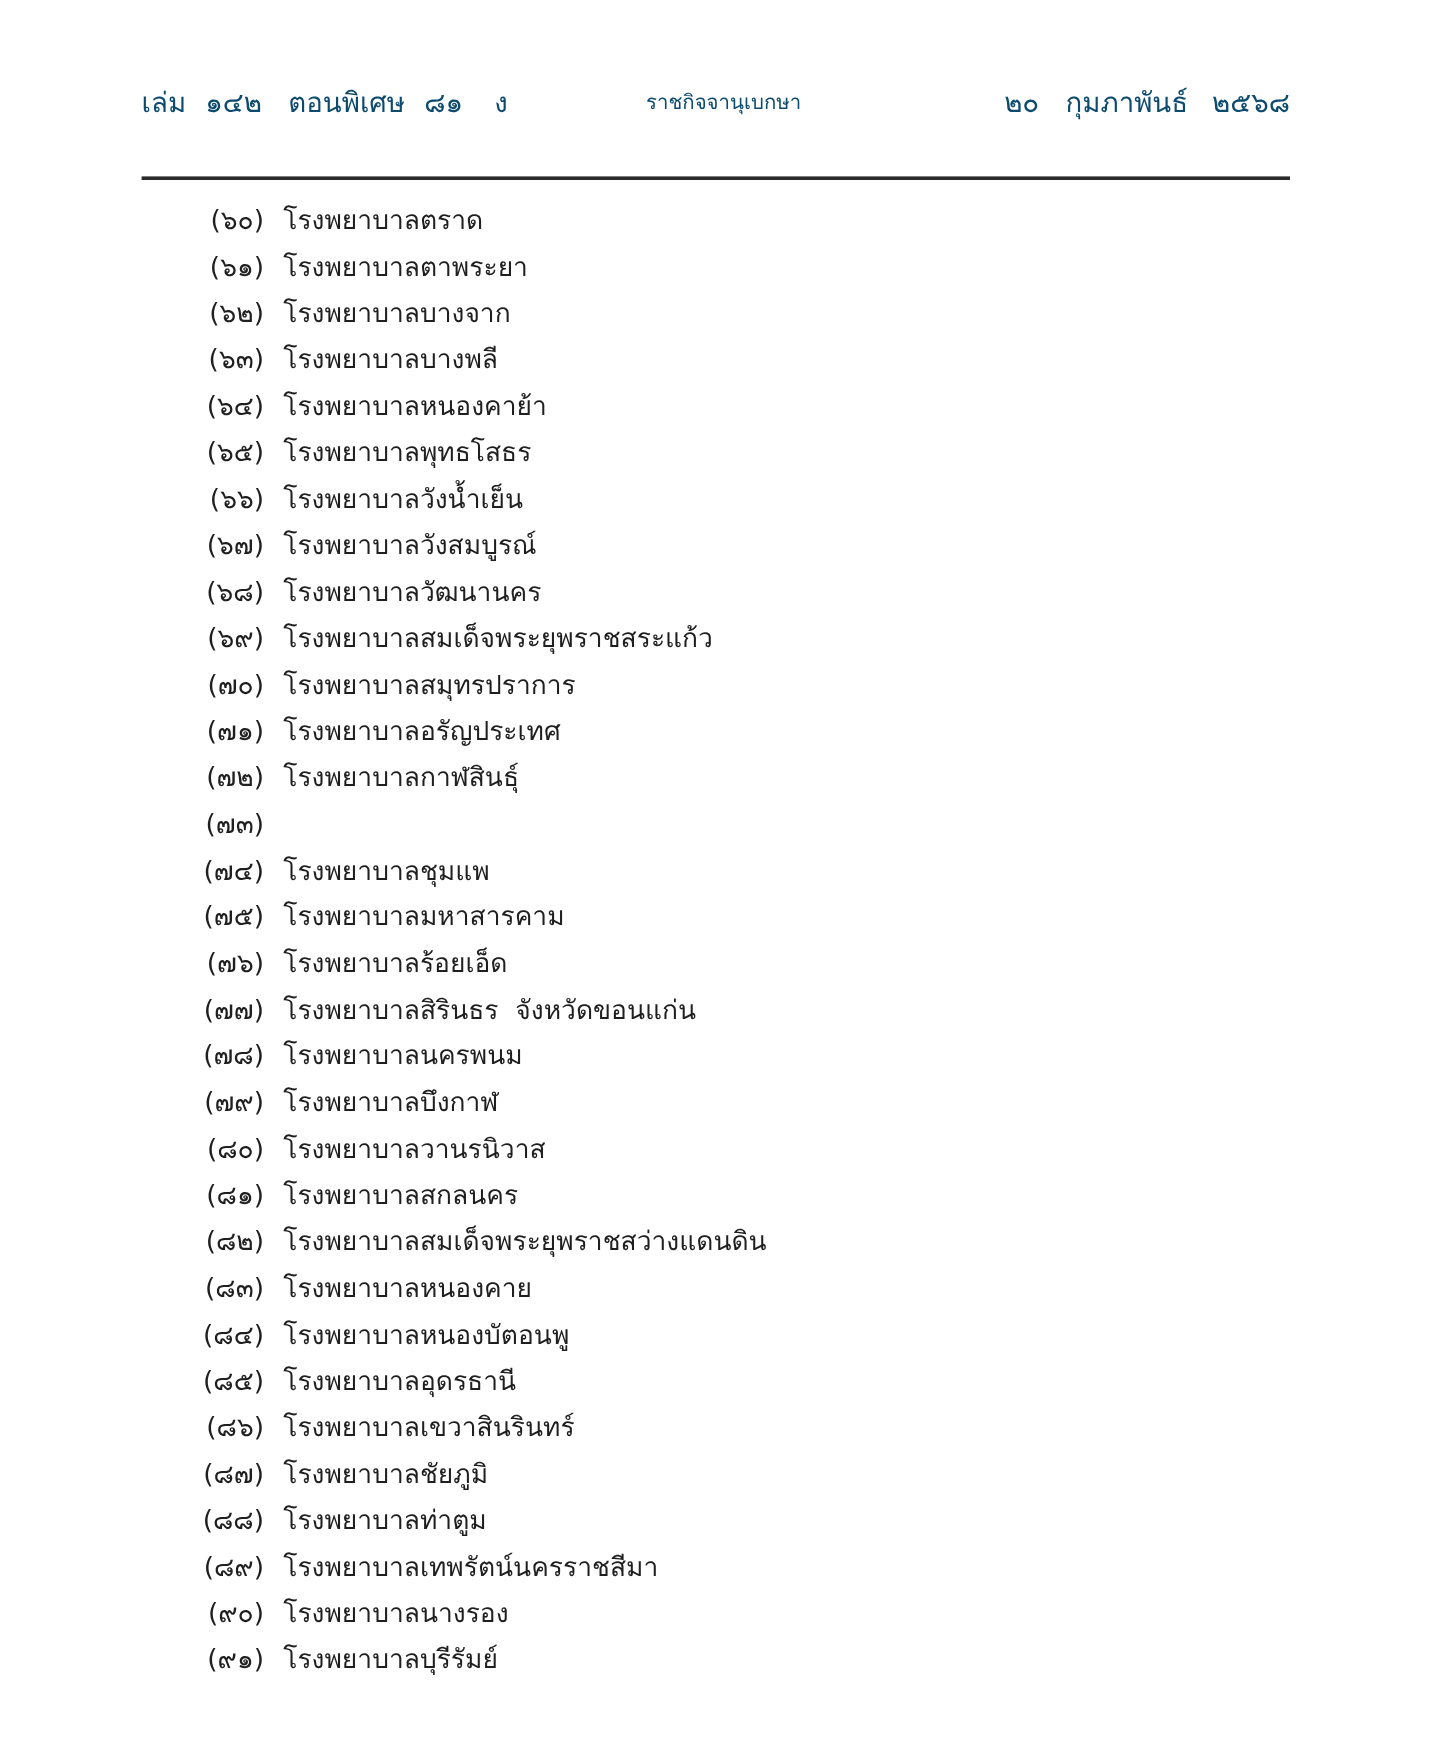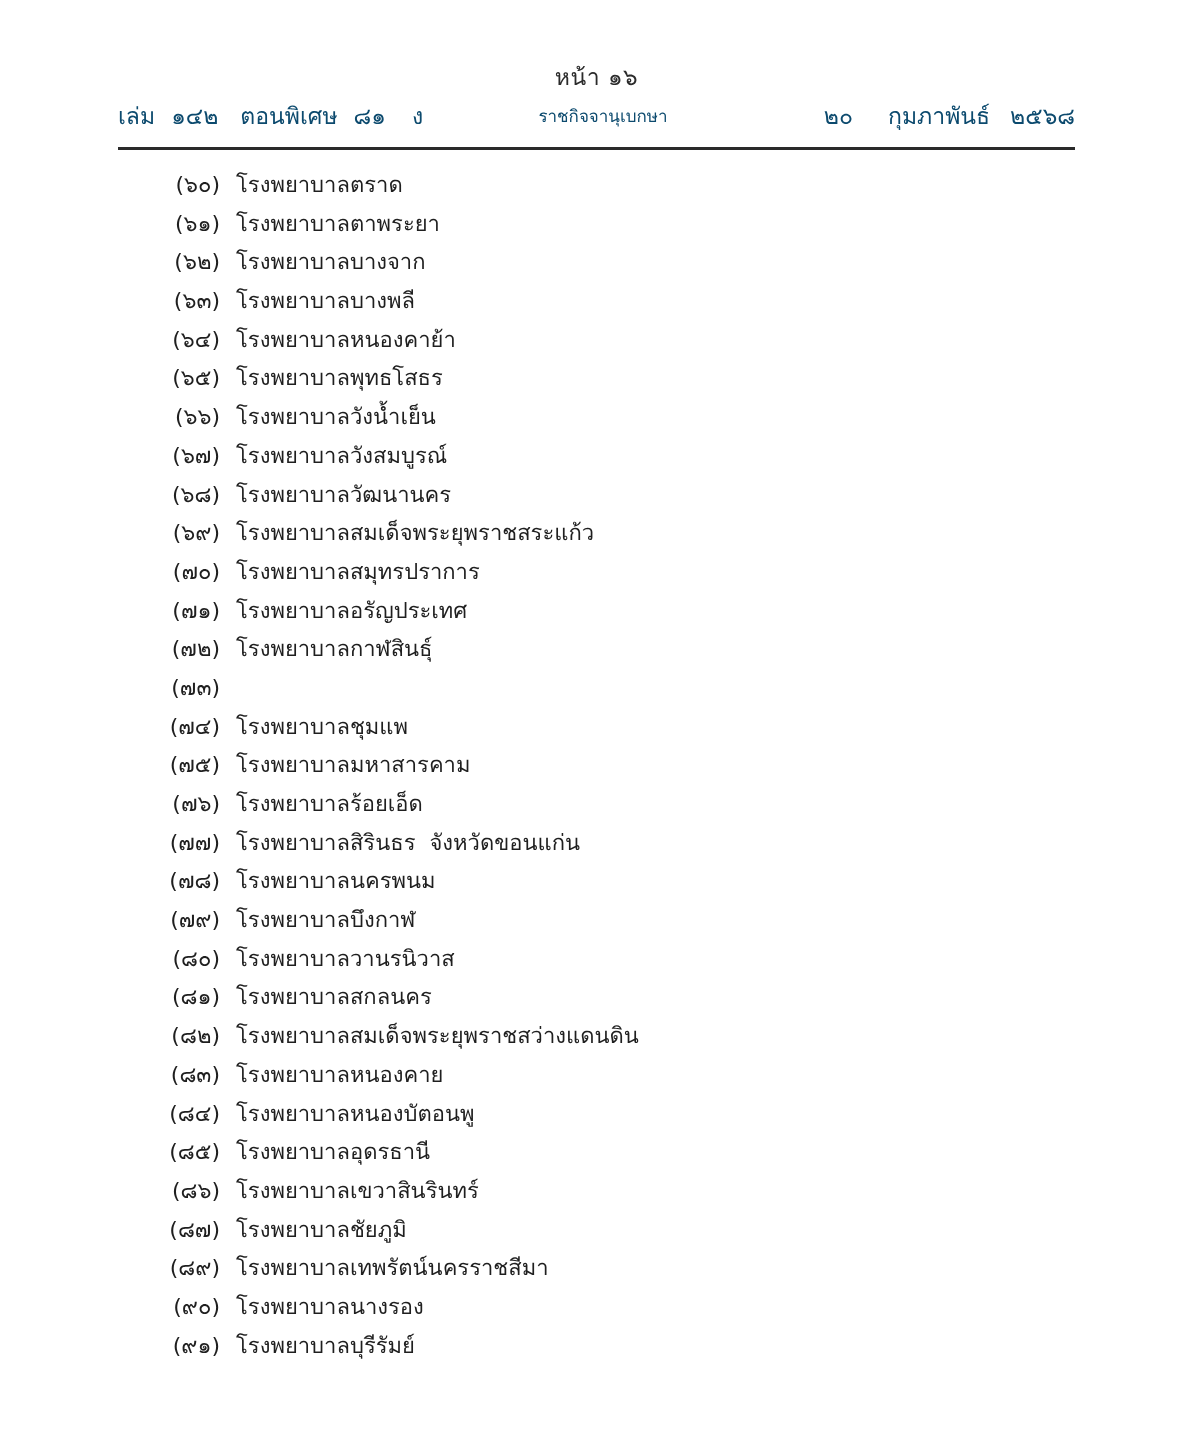--- a/index.html
+++ b/index.html
@@ -73,21 +73,21 @@
     pointer-events: none;
     white-space: pre;
   }
 
   .head-right {
     display: flex;
     align-items: baseline;
     white-space: pre;
     margin-left: auto;
   }
-  .hr-day { margin-right: 35px; }
+  .hr-day { margin-right: 22px; }
   .hr-month { margin-right: 20px; }
 
   .rule {
     position: absolute;
     left: 118px;
     top: 147px;
     width: 957px;
     height: 3px;
     background: #2a2a2a;
   }
@@ -123,21 +123,20 @@
     white-space: pre;
   }
 </style>
 </head>
 <body>
 
 <div class="page">
 
   <div class="masthead">
 
-    <div class="page-number-line">หน้า ๑๖</div>
 
     <div class="head-row">
 
       <div class="head-left">
         <span class="hl-volume-label">เล่ม</span>
         <span class="hl-volume-value">๑๔๒</span>
         <span class="hl-special-label">ตอนพิเศษ</span>
         <span class="hl-special-value">๘๑</span>
         <span class="hl-section">ง</span>
       </div>
@@ -177,18 +176,19 @@
       <div class="list-item"><span class="item-number">(๗๘)</span><span class="item-label">โรงพยาบาลนครพนม</span></div>
       <div class="list-item"><span class="item-number">(๗๙)</span><span class="item-label">โรงพยาบาลบึงกาฬ</span></div>
       <div class="list-item"><span class="item-number">(๘๐)</span><span class="item-label">โรงพยาบาลวานรนิวาส</span></div>
       <div class="list-item"><span class="item-number">(๘๑)</span><span class="item-label">โรงพยาบาลสกลนคร</span></div>
       <div class="list-item"><span class="item-number">(๘๒)</span><span class="item-label">โรงพยาบาลสมเด็จพระยุพราชสว่างแดนดิน</span></div>
       <div class="list-item"><span class="item-number">(๘๓)</span><span class="item-label">โรงพยาบาลหนองคาย</span></div>
       <div class="list-item"><span class="item-number">(๘๔)</span><span class="item-label">โรงพยาบาลหนองบัตอนพู</span></div>
       <div class="list-item"><span class="item-number">(๘๕)</span><span class="item-label">โรงพยาบาลอุดรธานี</span></div>
       <div class="list-item"><span class="item-number">(๘๖)</span><span class="item-label">โรงพยาบาลเขวาสินรินทร์</span></div>
       <div class="list-item"><span class="item-number">(๘๗)</span><span class="item-label">โรงพยาบาลชัยภูมิ</span></div>
+      <div class="list-item"><span class="item-number">(๘๘)</span><span class="item-label">โรงพยาบาลท่าตูม</span></div>
       <div class="list-item"><span class="item-number">(๘๙)</span><span class="item-label">โรงพยาบาลเทพรัตน์นครราชสีมา</span></div>
       <div class="list-item"><span class="item-number">(๙๐)</span><span class="item-label">โรงพยาบาลนางรอง</span></div>
       <div class="list-item"><span class="item-number">(๙๑)</span><span class="item-label">โรงพยาบาลบุรีรัมย์</span></div>
     </div>
 
 </div>
 
 </body></html>

